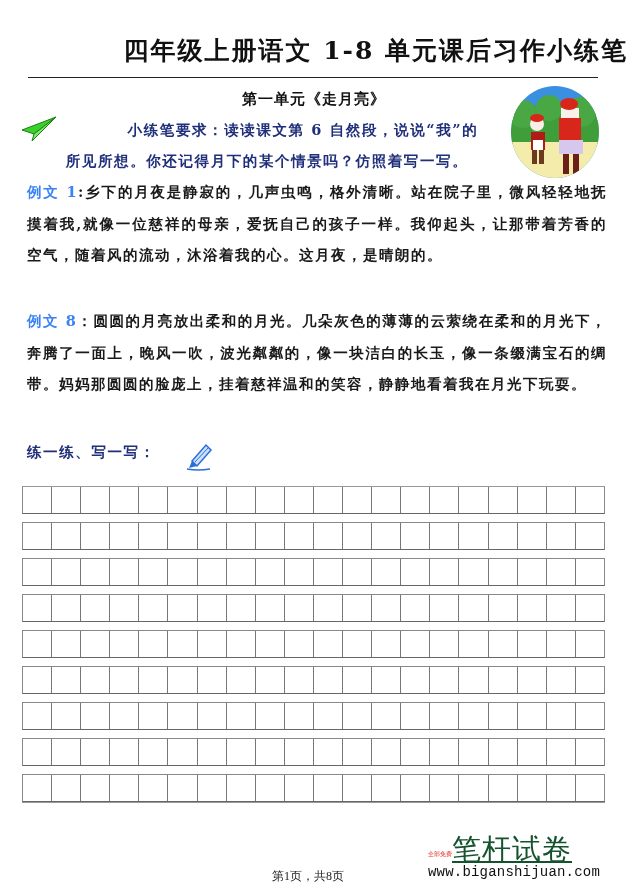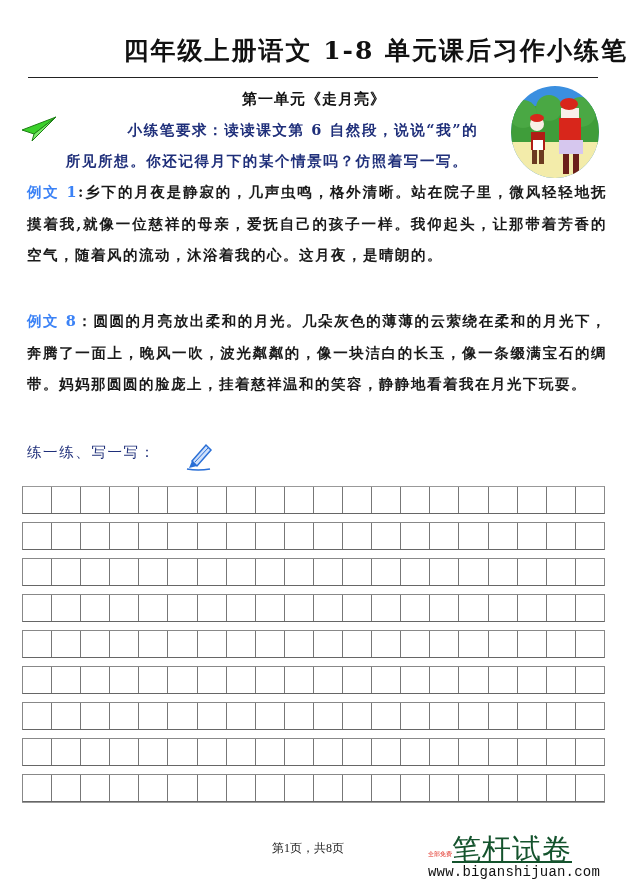--- a/index.html
+++ b/index.html
@@ -15,31 +15,31 @@
   .plane { position: absolute; left: 20px; top: 116px; width: 38px; height: 26px; }
   .req { position: absolute; left: 27px; width: 480px; font-size: 14.5px; font-weight: bold;
          color: #1f2f7a; letter-spacing: 1.6px; line-height: 30px; text-align: center; }
   .req1 { left: 63px; top: 115px; }
   .req2 { top: 146px; }
   .para { position: absolute; left: 27px; width: 580px; font-size: 14.5px; font-weight: bold;
           letter-spacing: 1.5px; line-height: 31.5px; color: #1a1a1a; text-align: justify; }
   .ex1 { top: 176px; }
   .ex2 { top: 305px; }
   .ex-label { color: #3b82f6; font-weight: bold; }
-  .practice { position: absolute; left: 27px; top: 443px; font-size: 14.5px; font-weight: normal;
+  .practice { position: absolute; left: 27px; top: 443px; font-size: 14.5px; font-weight: bold;
               color: #1f2f7a; letter-spacing: 1.6px; }
   .pencil { position: absolute; left: 184px; top: 441px; width: 30px; height: 30px; }
   .grid { position: absolute; left: 22px; top: 486px; width: 583px; }
   .grid-row { display: flex; height: 28px; border: 1px solid #888; border-bottom: 1px solid #666;
               margin-bottom: 8px; box-sizing: border-box; }
   .grid-row:first-child { border-top: 1px solid #999; }
   .cell { flex: 1; border-right: 1px solid #777; box-sizing: border-box; }
   .cell:last-child { border-right: none; }
   .grid-bottom { height: 1px; background: #999; margin-top: -8px; }
-  .footer-page { position: absolute; left: 272px; top: 840px; font-size: 12px;
+  .footer-page { position: absolute; left: 272px; top: 868px; font-size: 12px;
                  font-family: "Liberation Serif", serif; color: #222; }
   .logo-cn { position: absolute; left: 452px; top: 830px; font-size: 29px;
              font-family: "DejaVu Sans", sans-serif; color: #14532d; letter-spacing: 1px; text-decoration: underline; }
   .logo-tag { position: absolute; left: 428px; top: 850px; font-size: 6px; color: #e0261b;
               font-family: "DejaVu Sans", sans-serif; }
   .logo-url { position: absolute; left: 428px; top: 864px; font-size: 14px;
               font-family: "Liberation Mono", monospace; color: #111; letter-spacing: 0.2px; }
 </style>
 </head>
 <body>

